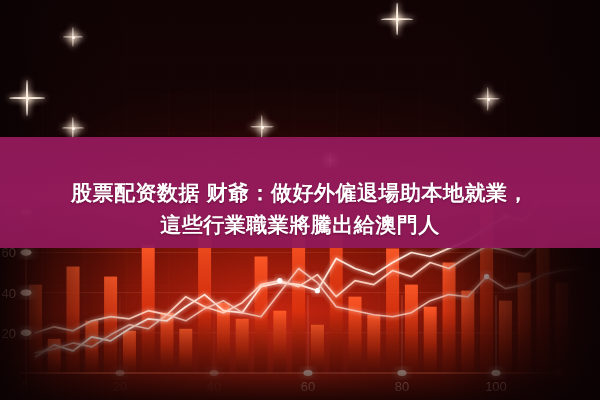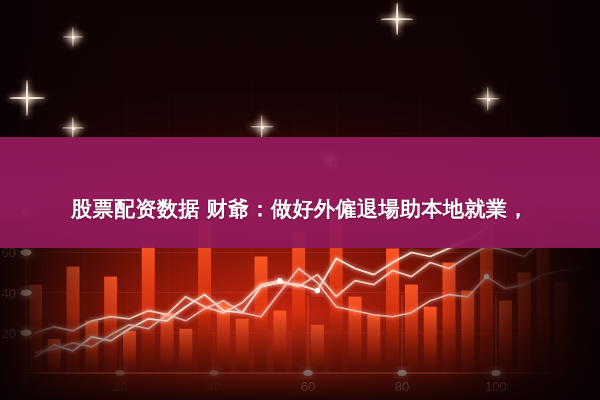--- a/index.html
+++ b/index.html
@@ -212,15 +212,16 @@
         <i></i>
       </div>
       <div class="sp" style="left: 182px; top: 206px; width: 12px; height: 12px; --w: 12px; --t: 1px;">
         <i></i>
       </div>
     </div>
 
   <div id="band"></div>
   <div id="title">
     <div class="ln">股票配资数据 财爺：做好外僱退場助本地就業，</div>
+    <div class="ln">這些行業職業將騰出給澳門人</div>
   </div>
 
 </div>
 
 </body></html>

